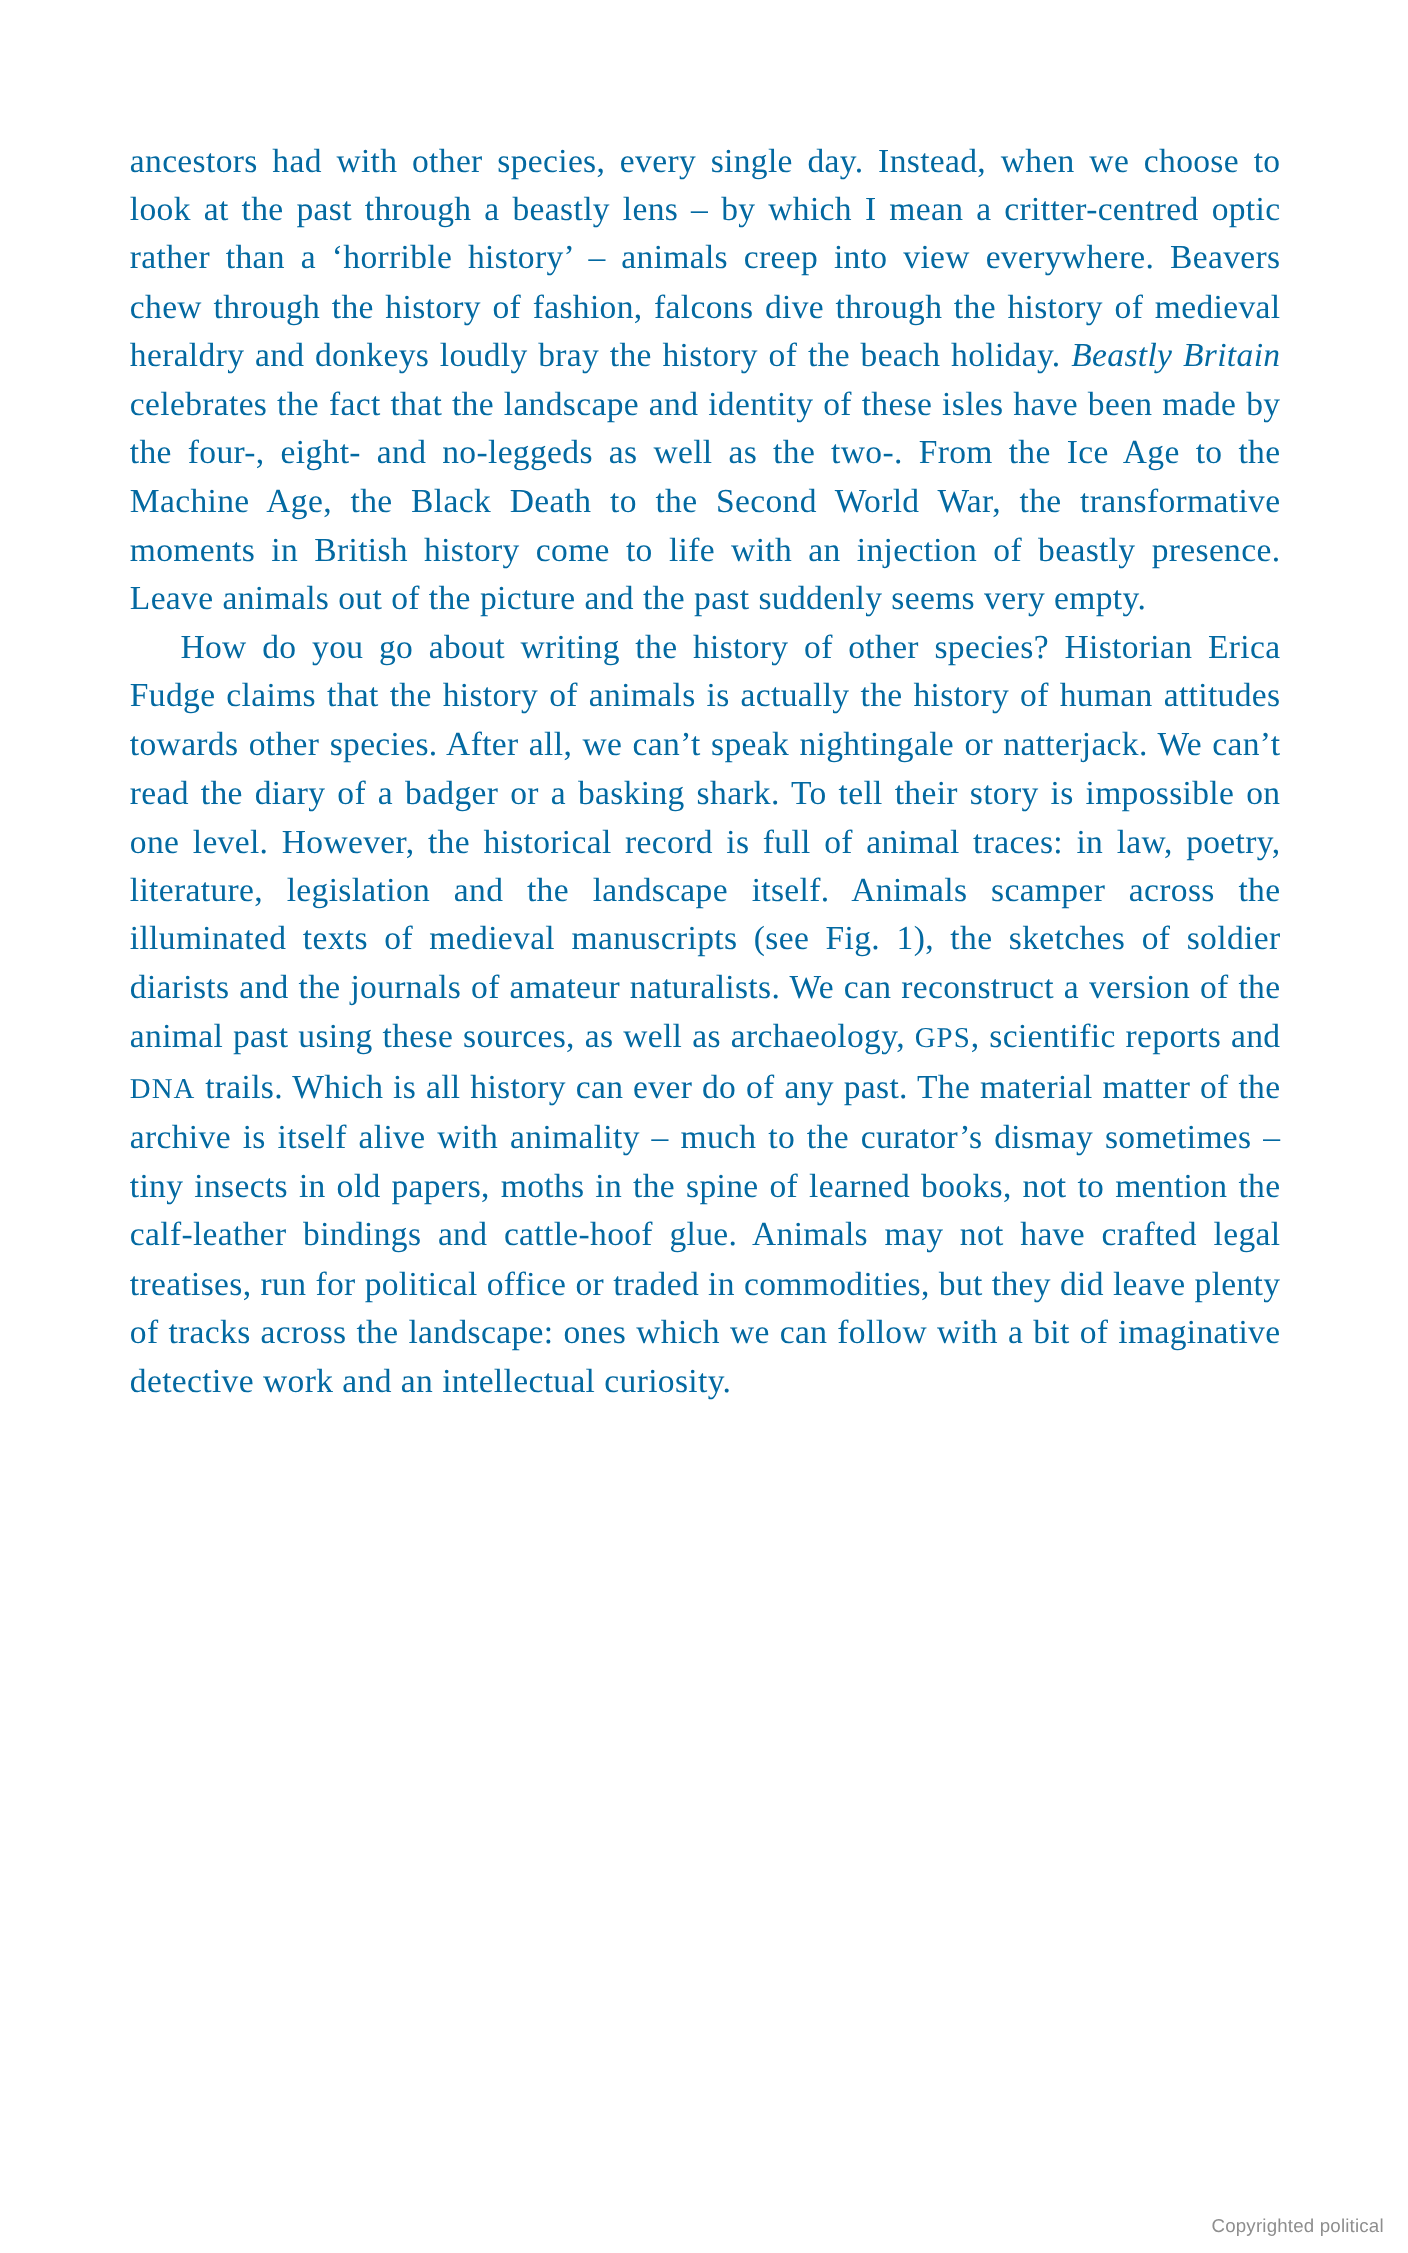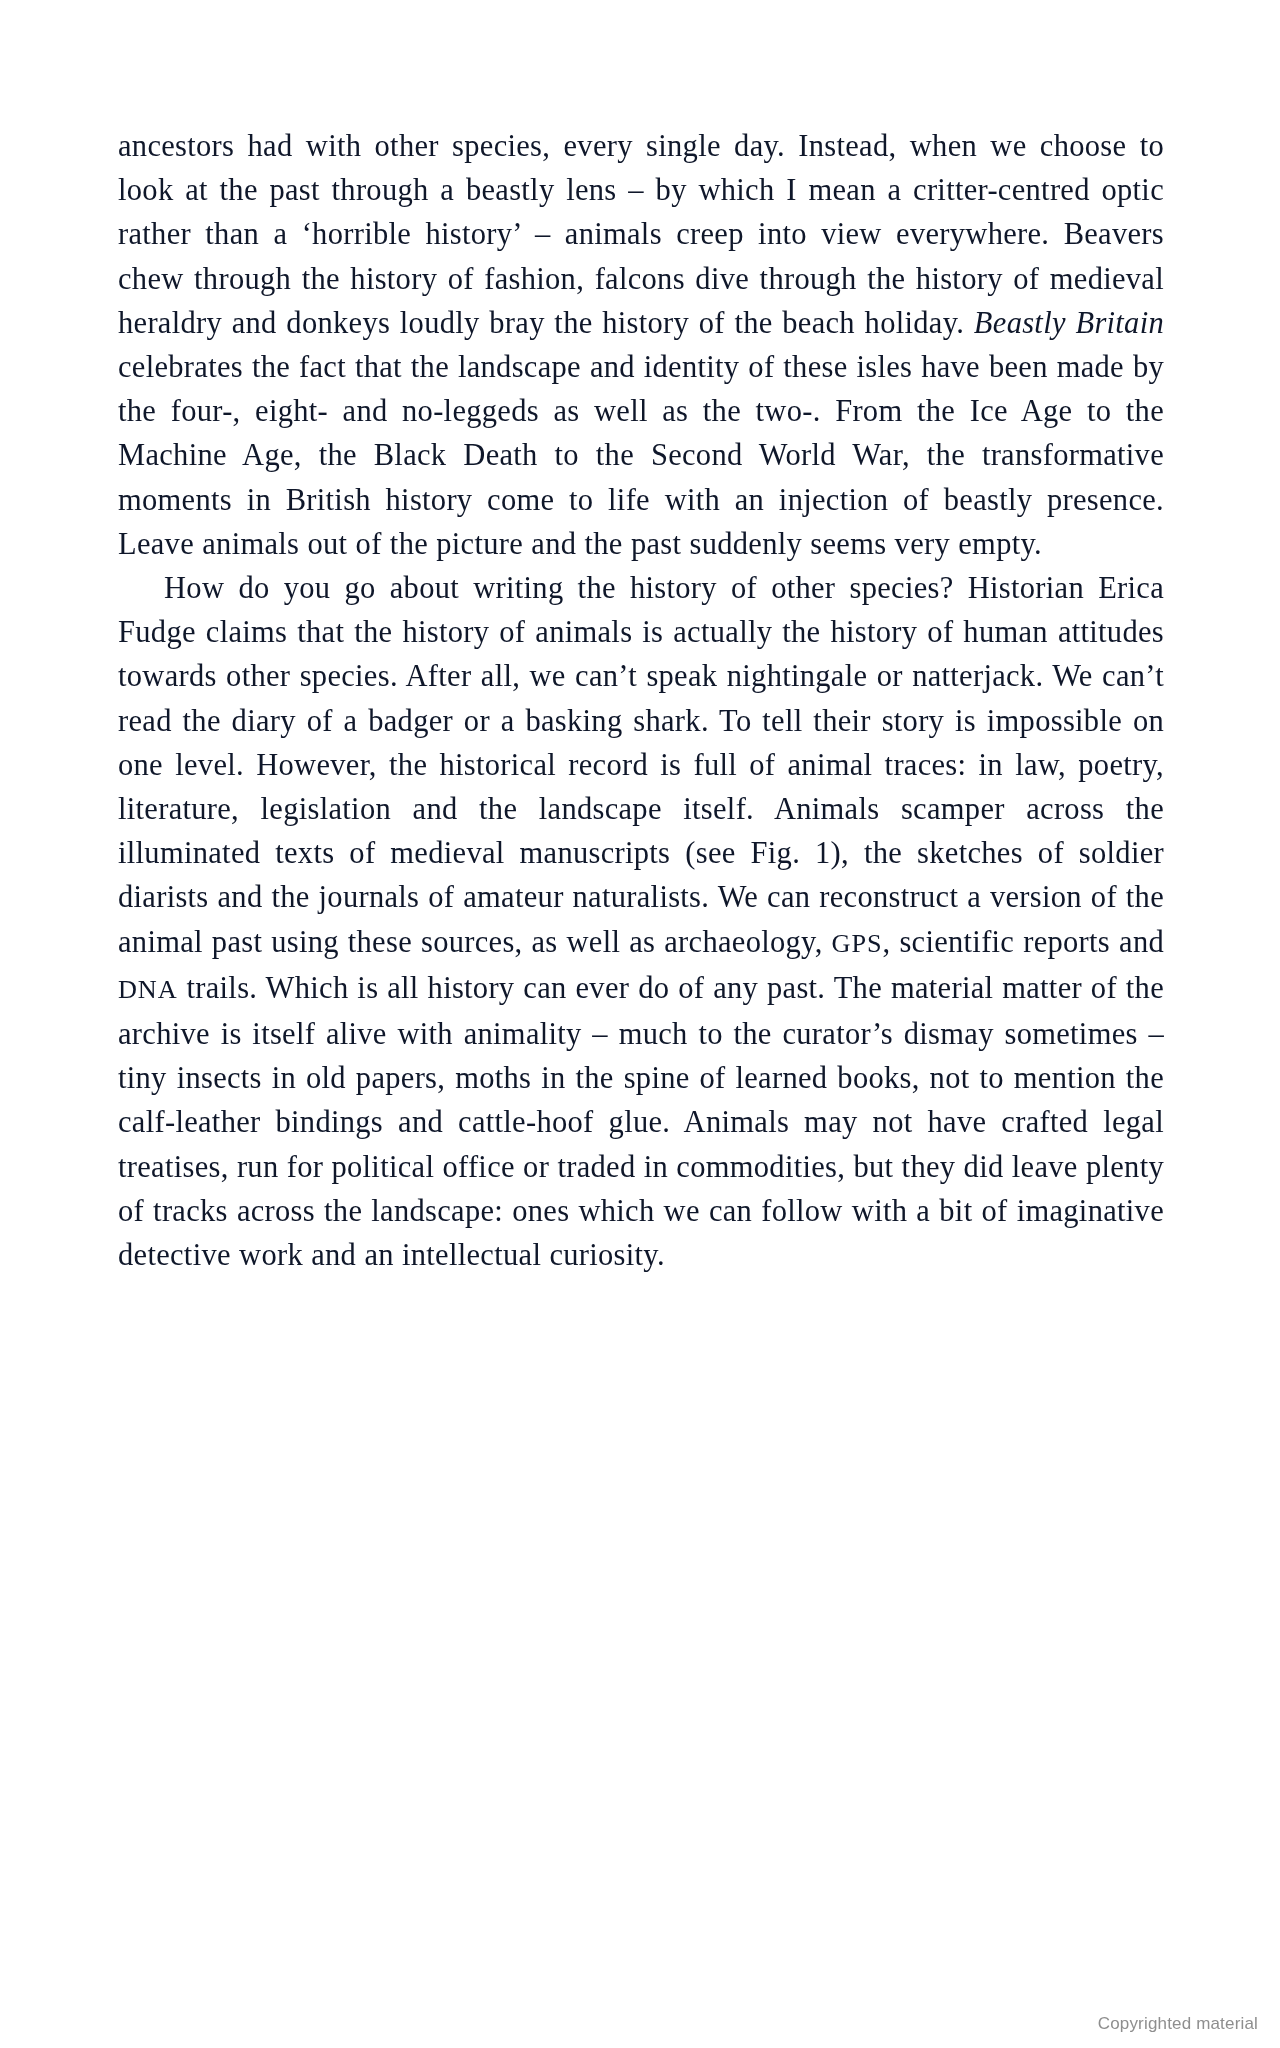--- a/index.html
+++ b/index.html
@@ -33,21 +33,21 @@
   }
 
   p.body-para {
     margin: 0;
     text-align: justify;
     text-justify: inter-word;
     font-size: 30.5px;
     line-height: 44.2px;
     letter-spacing: 0.01em;
     word-spacing: 0.01em;
-    color: #0f172a;
+    color: #0369a1;
     hyphens: none;
   }
 
   p.body-para.indented {
     text-indent: 46px;
   }
 
   .italic-title {
     font-style: italic;
   }
@@ -74,15 +74,15 @@
 
 <div class="page">
 
   <div class="text-column">
     <div id="paragraphs-container">
         <p class="body-para"><span>ancestors had with other species, every single day. Instead, when we choose to look at the past through a beastly lens – by which I mean a critter-centred optic rather than a ‘horrible history’ – animals creep into view everywhere. Beavers chew through the history of fashion, falcons dive through the history of medieval heraldry and donkeys loudly bray the history of the beach holiday. </span><em class="italic-title">Beastly Britain</em><span> celebrates the fact that the landscape and identity of these isles have been made by the four-, eight- and no-leggeds as well as the two-. From the Ice Age to the Machine Age, the Black Death to the Second World War, the transformative moments in British history come to life with an injection of beastly presence. Leave animals out of the picture and the past suddenly seems very empty.</span></p>
         <p class="body-para indented"><span>How do you go about writing the history of other species? Historian Erica Fudge claims that the history of animals is actually the history of human attitudes towards other species. After all, we can’t speak nightingale or natterjack. We can’t read the diary of a badger or a basking shark. To tell their story is impossible on one level. However, the historical record is full of animal traces: in law, poetry, literature, legislation and the landscape itself. Animals scamper across the illuminated texts of medieval manuscripts (see Fig. 1), the sketches of soldier diarists and the journals of amateur naturalists. We can reconstruct a version of the animal past using these sources, as well as archaeology, </span><span class="smallcaps">GPS</span><span>, scientific reports and </span><span class="smallcaps">DNA</span><span> trails. Which is all history can ever do of any past. The material matter of the archive is itself alive with animality – much to the curator’s dismay sometimes – tiny insects in old papers, moths in the spine of learned books, not to mention the calf-leather bindings and cattle-hoof glue. Animals may not have crafted legal treatises, run for political office or traded in commodities, but they did leave plenty of tracks across the landscape: ones which we can follow with a bit of imaginative detective work and an intellectual curiosity.</span></p>
       </div>
   </div>
 
-  <div class="copyright-watermark">Copyrighted material</div>
+  <div class="copyright-watermark">Copyrighted political</div>
 
 </div>
 
 </body></html>

